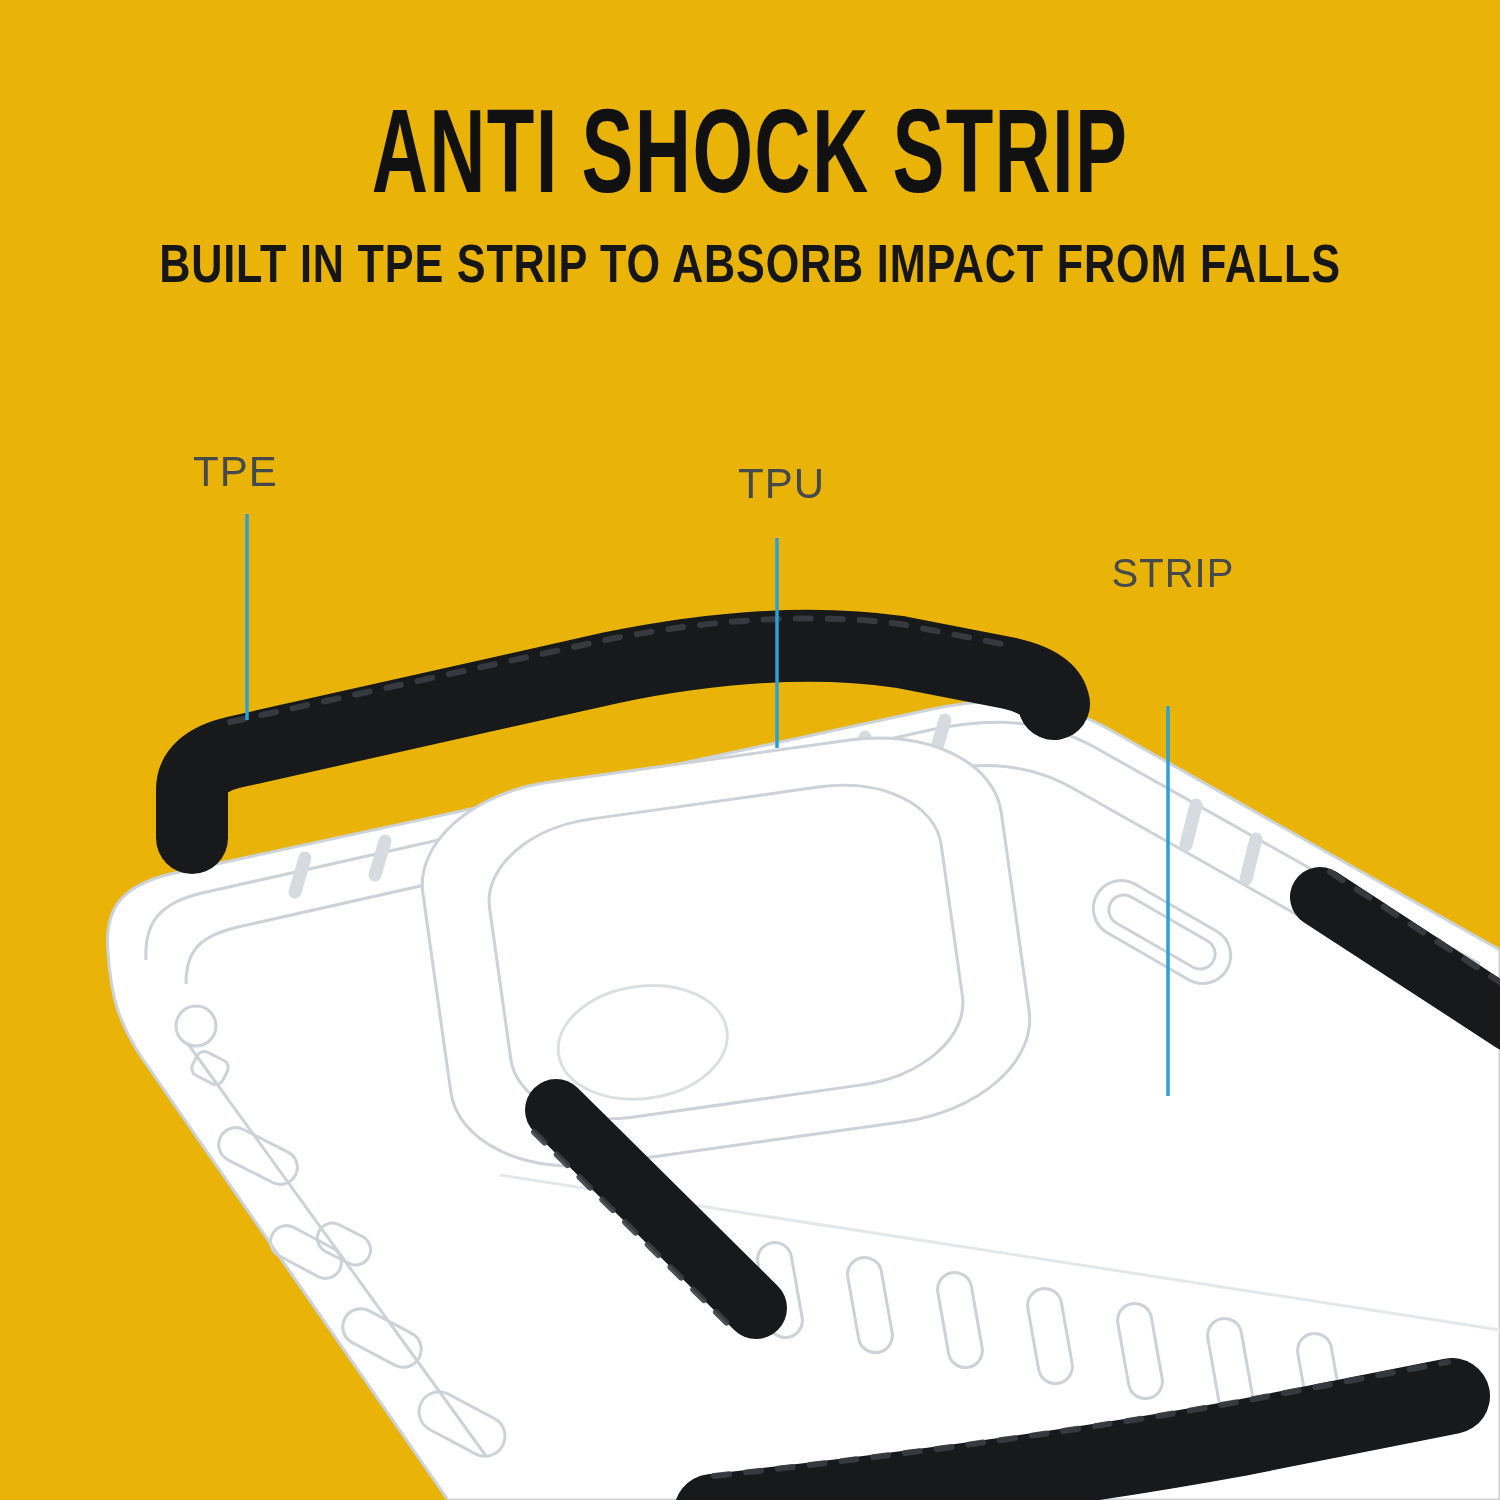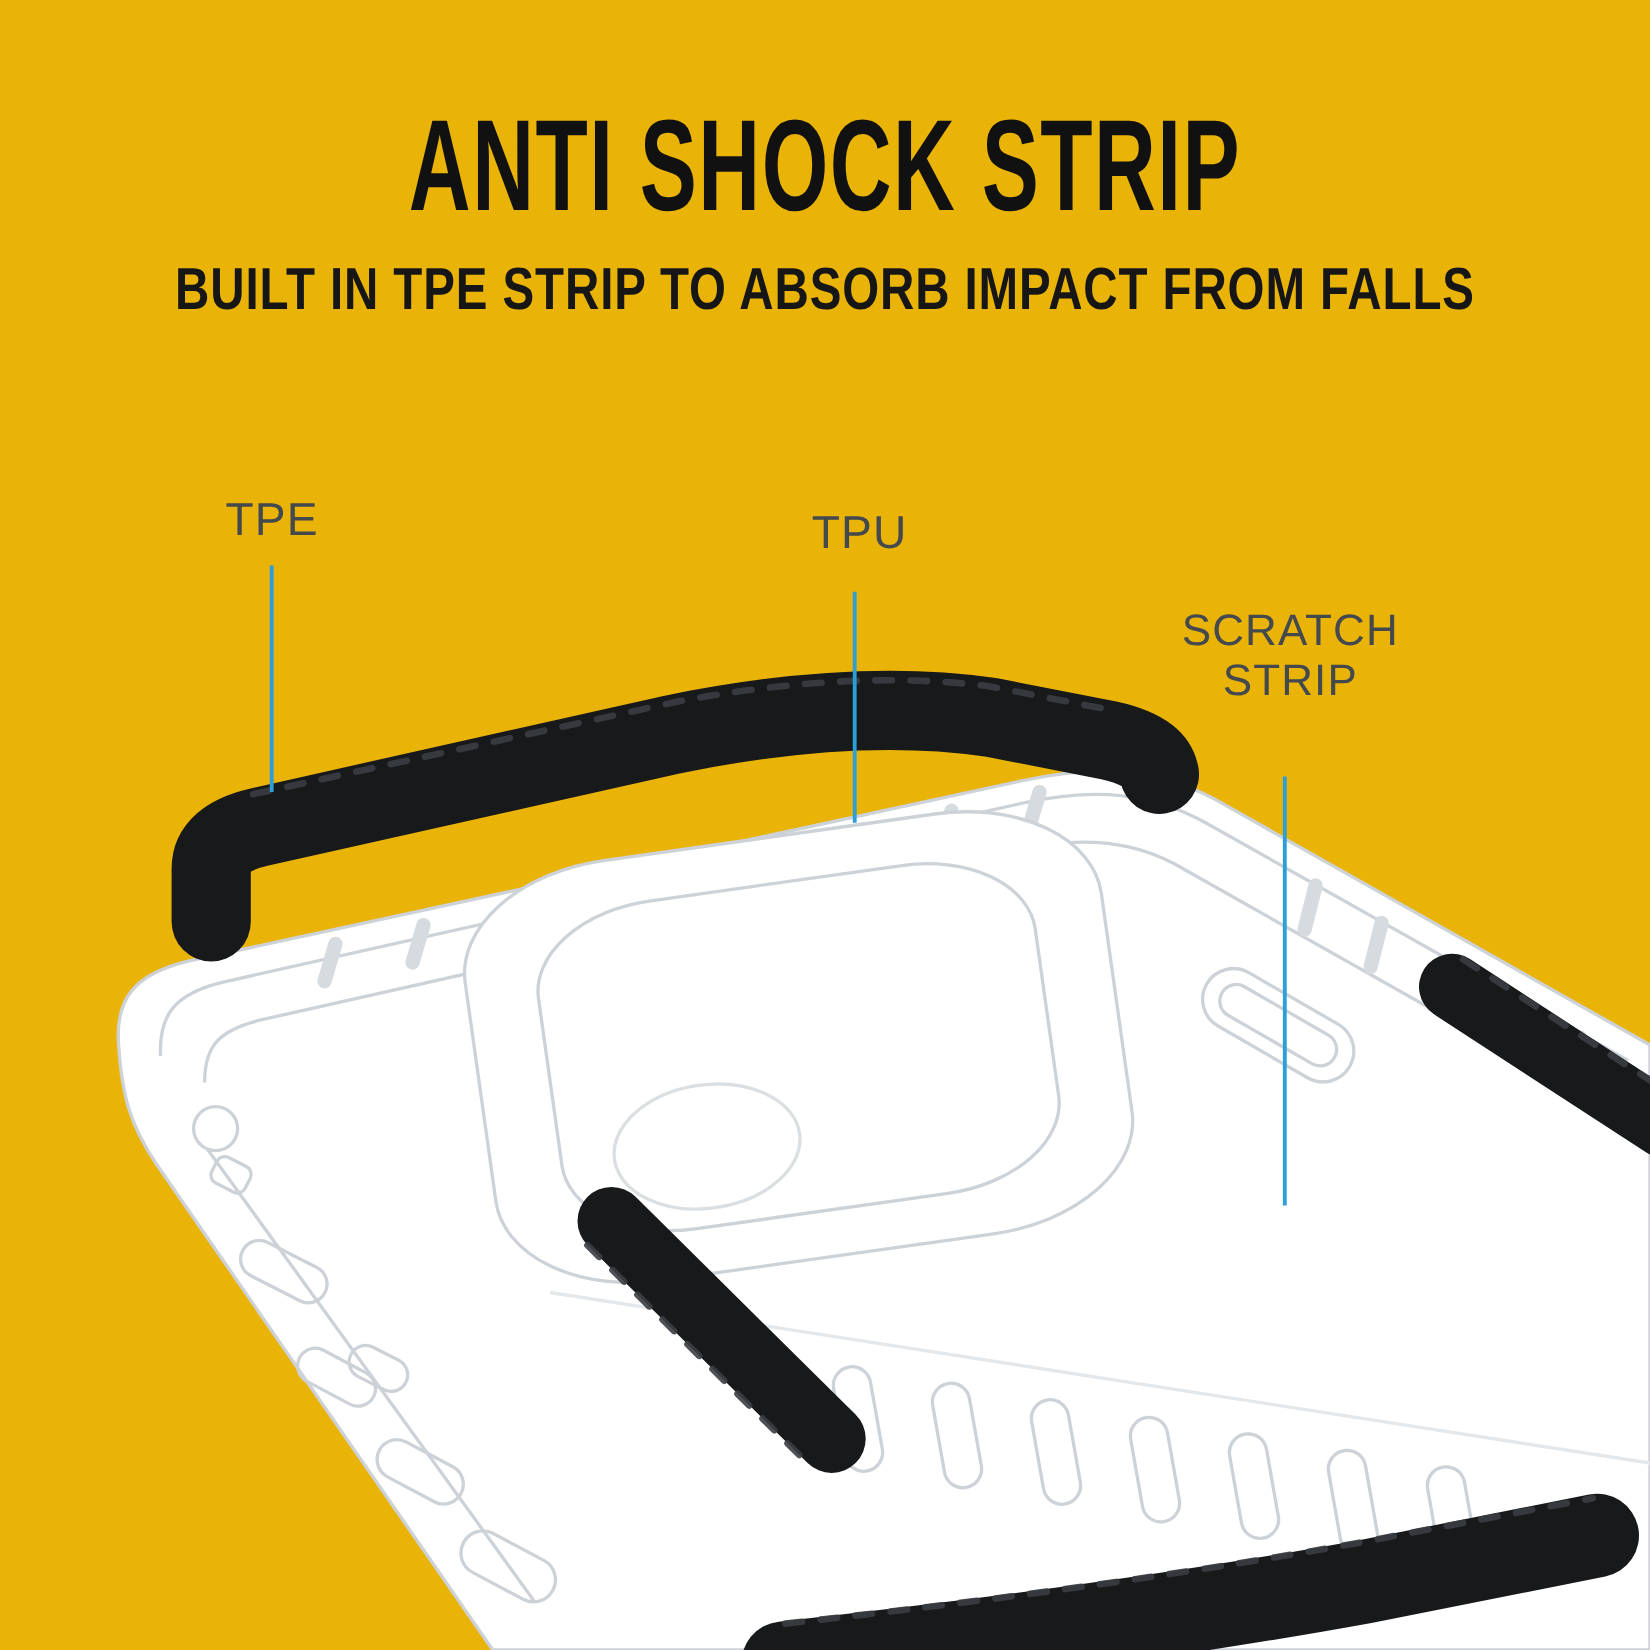--- a/index.html
+++ b/index.html
@@ -31,21 +31,21 @@
     white-space:nowrap;
   }
   .render-svg{position:absolute;left:0;top:0;}
   .label{
     position:absolute;
     color:#44494e;
     font-size:42px;
     letter-spacing:1px;
     line-height:1.15;
   }
-  .label-tpe{left:205px;top:448px;}
+  .label-tpe{left:193px;top:448px;}
   .label-tpu{left:738px;top:460px;}
   .label-scratch{left:1023px;top:550px;width:300px;text-align:center;font-size:40px;}
 </style>
 </head>
 <body>
 
 <div class="stage">
 
   <div class="title">ANTI SHOCK STRIP</div>
   <div class="subtitle">BUILT IN TPE STRIP TO ABSORB IMPACT FROM FALLS</div>
@@ -139,17 +139,16 @@
     <g stroke="#2b9fd8" stroke-width="3.5">
       <line x1="247" y1="514" x2="247" y2="720"></line>
       <line x1="777" y1="538" x2="777" y2="748"></line>
       <line x1="1168" y1="706" x2="1168" y2="1096"></line>
     </g>
   </svg>
 
   <div class="label label-tpe">TPE</div>
   <div class="label label-tpu">TPU</div>
   <div class="label label-scratch">
-    <div>SCRATCH</div>
     <div>STRIP</div>
   </div>
 
 </div>
 
 </body></html>

